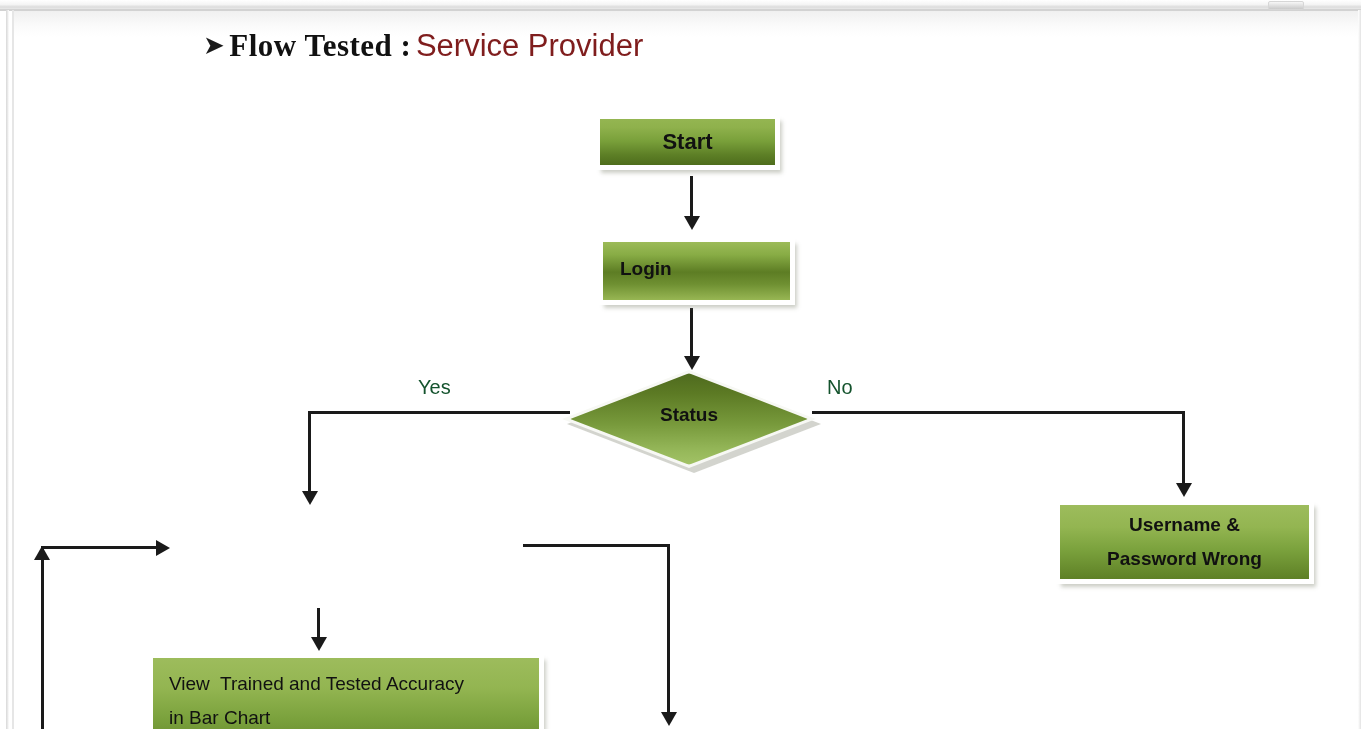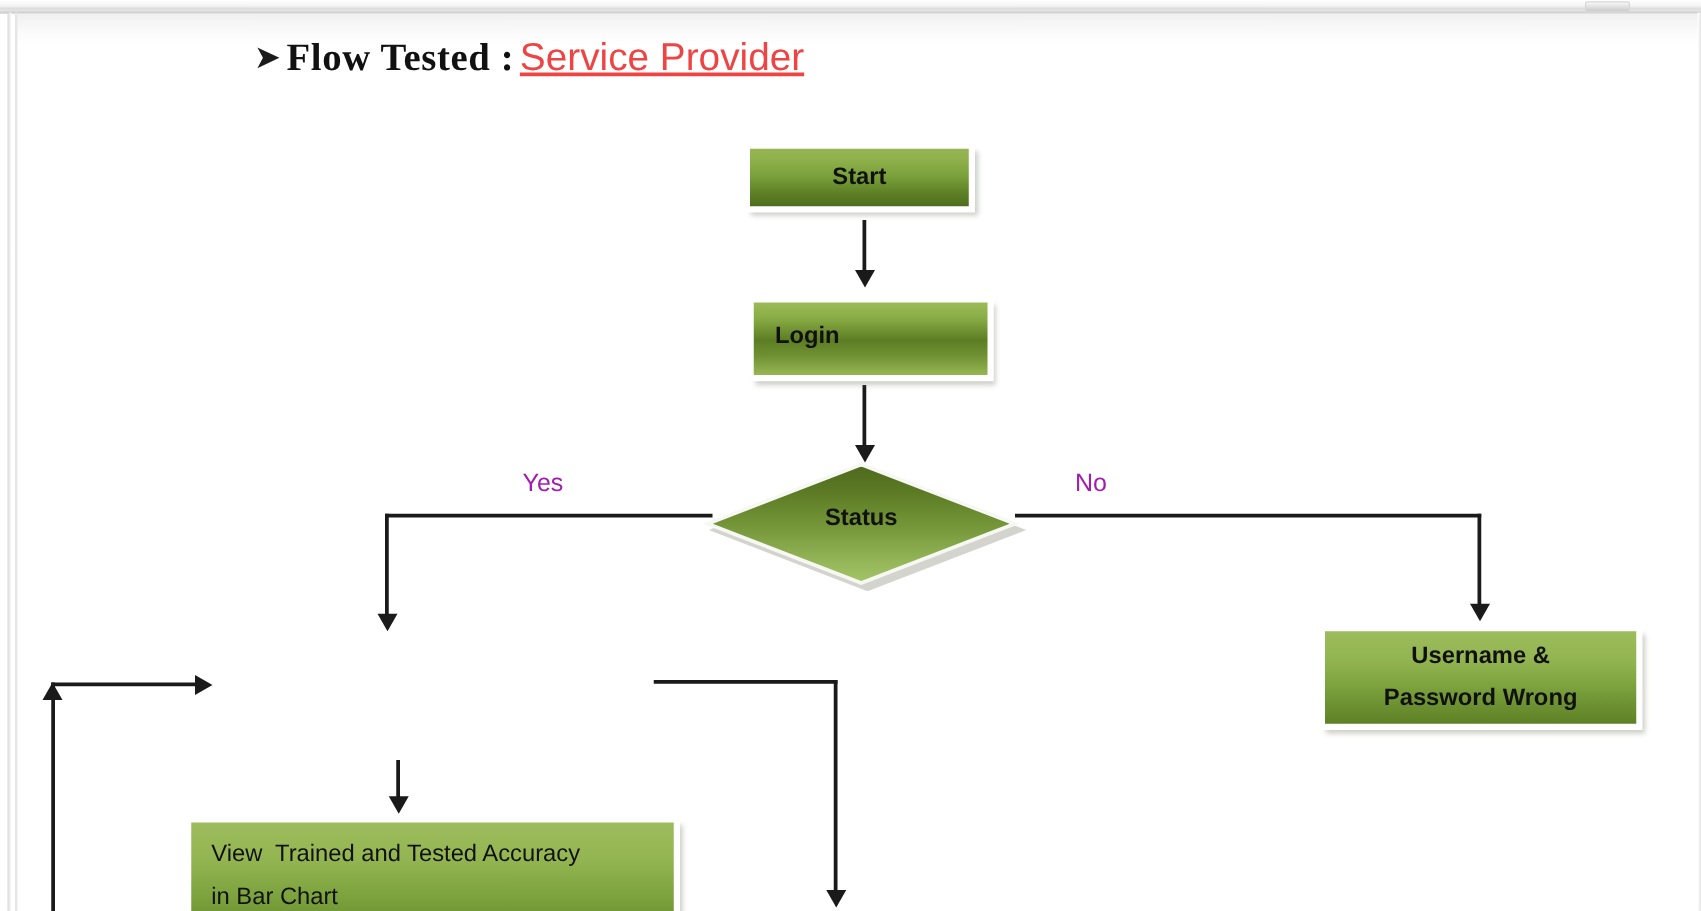--- a/index.html
+++ b/index.html
@@ -78,22 +78,21 @@
   #title .t-black {
     font-family: "Liberation Serif", serif;
     font-weight: bold;
     font-size: 31px;
     color: #111111;
     letter-spacing: .5px;
   }
   #title .t-red {
     font-family: "Liberation Sans", sans-serif;
     font-size: 31px;
-    color: #ef4444;
-    text-decoration: underline;
+    color: #7f1d1d;
   }
 
   
   .node {
     position: absolute;
     box-sizing: border-box;
     background: #ffffff;
     padding: 5px;
     box-shadow: 4px 5px 4px -2px rgba(120,125,105,0.38);
   }
@@ -113,21 +112,21 @@
     font-family: "Liberation Sans", sans-serif;
     font-size: 19px;
     line-height: 34px;
     white-space: pre-wrap;
   }
   .bold { font-weight: bold; }
 
   
   #node-start { left: 595px; top: 114px; width: 185px; height: 56px; }
   #node-start .fill { align-items: center; justify-content: center; }
-  #node-start .txt { font-size: 19px; }
+  #node-start .txt { font-size: 22px; }
 
   
   #node-login { left: 598px; top: 237px; width: 197px; height: 68px; }
   #node-login .fill { align-items: flex-start; justify-content: flex-start; padding: 10px 0 17px 17px; }
 
   
   #node-train { left: 172px; top: 511px; width: 400px; height: 96px; }
   #node-train .fill { align-items: flex-start; justify-content: flex-start; padding: 13px 0 0 18px; }
 
   
@@ -195,21 +194,21 @@
   .arrow.right {
     border-top: 8px solid transparent;
     border-bottom: 8px solid transparent;
     border-left: 14px solid #1a1a1a;
   }
 
   .edge-label {
     position: absolute;
     font-family: "Liberation Sans", sans-serif;
     font-size: 20px;
-    color: #a21caf;
+    color: #14532d;
     white-space: nowrap;
   }
 </style>
 </head>
 <body>
 
 <div id="canvas">
 
   <div class="page-frame-top"></div>
   <div class="page-frame-top-line"></div>
@@ -232,21 +231,21 @@
   <div class="arrow down" style="left:684px; top:356px;"></div>
 
   <div class="ln h" style="left:308px; top:411px; width:262px;"></div>
   <div class="ln v" style="left:308px; top:411px; height:82px;"></div>
   <div class="arrow down" style="left:302px; top:491px;"></div>
   <div class="edge-label" style="left:418px; top:376px;">Yes</div>
 
   <div class="ln h" style="left:812px; top:411px; width:373px;"></div>
   <div class="ln v" style="left:1182px; top:411px; height:74px;"></div>
   <div class="arrow down" style="left:1176px; top:483px;"></div>
-  <div class="edge-label" style="left:860px; top:376px;text-align:center;">No</div>
+  <div class="edge-label" style="left:827px; top:376px;text-align:center;">No</div>
 
   <div class="ln v" style="left:317px; top:608px; height:32px;"></div>
   <div class="arrow down" style="left:311px; top:637px;"></div>
 
   <div class="ln h" style="left:523px; top:544px; width:147px;"></div>
   <div class="ln v" style="left:667px; top:544px; height:170px;"></div>
   <div class="arrow down" style="left:661px; top:712px;"></div>
 
   <div class="ln v" style="left:41px; top:546px; height:183px;"></div>
   <div class="arrow up" style="left:34px; top:546px;"></div>

